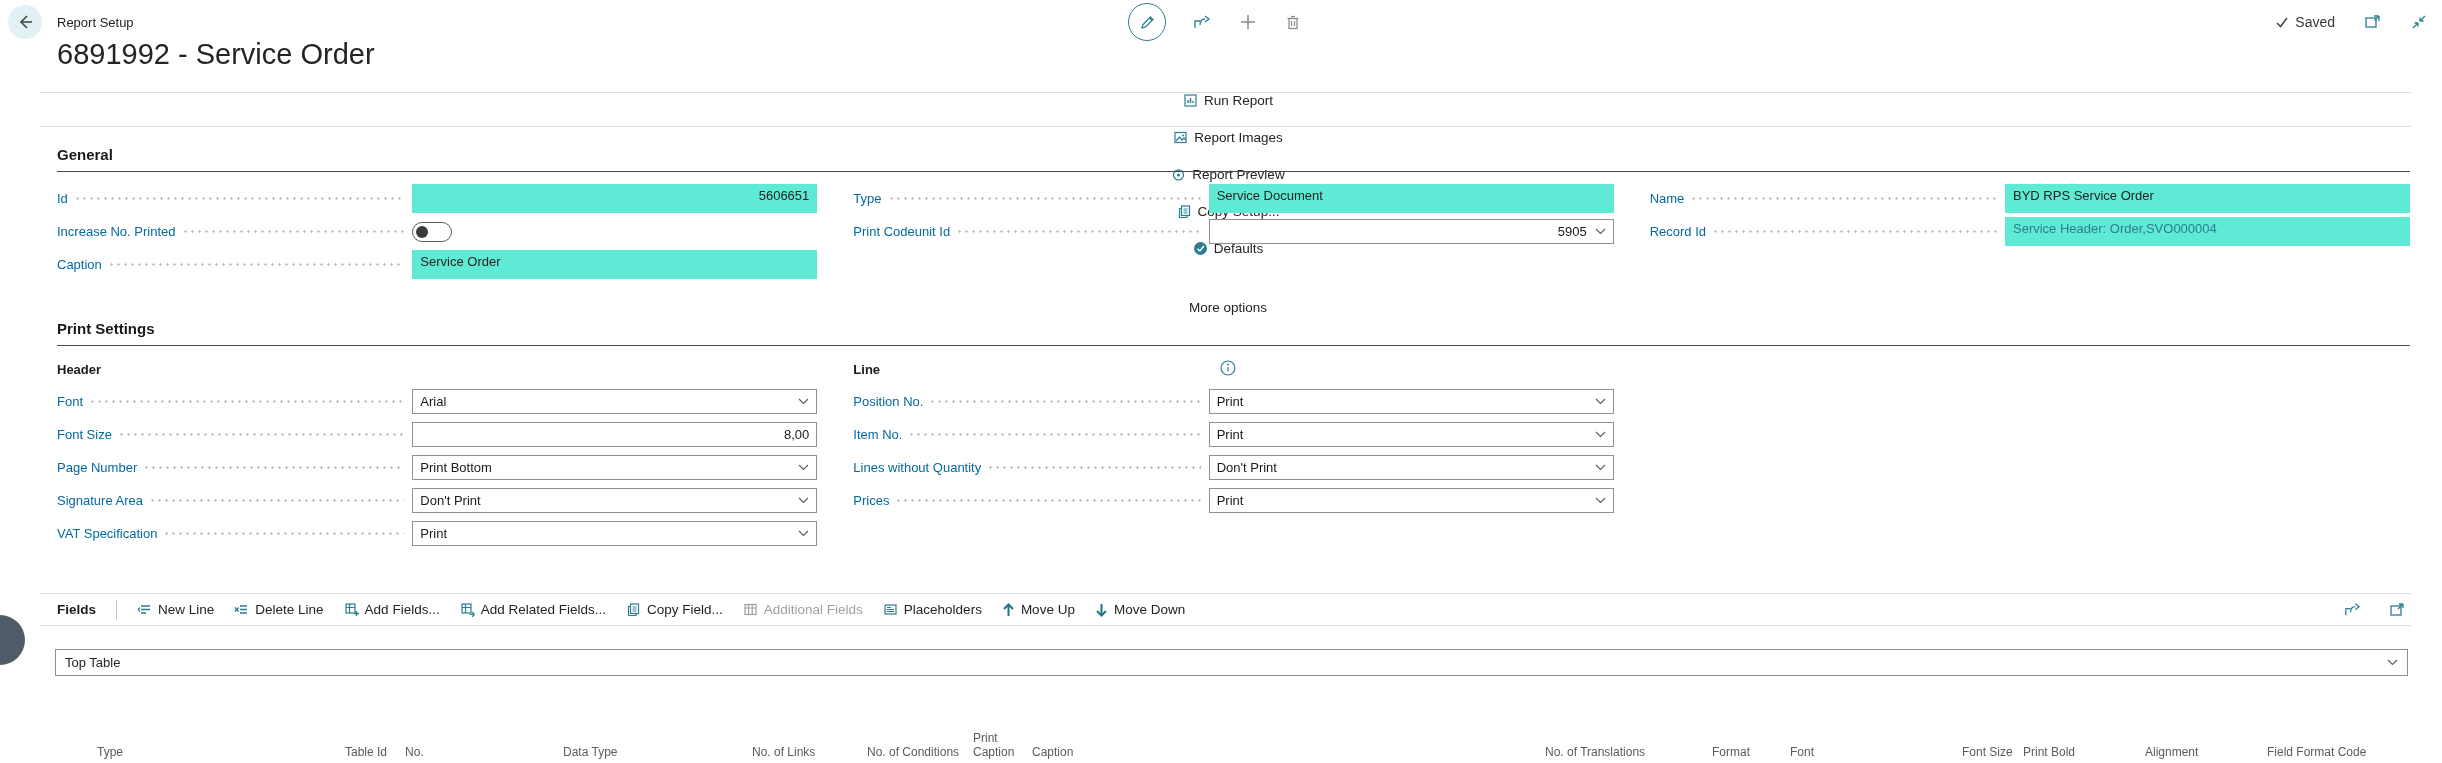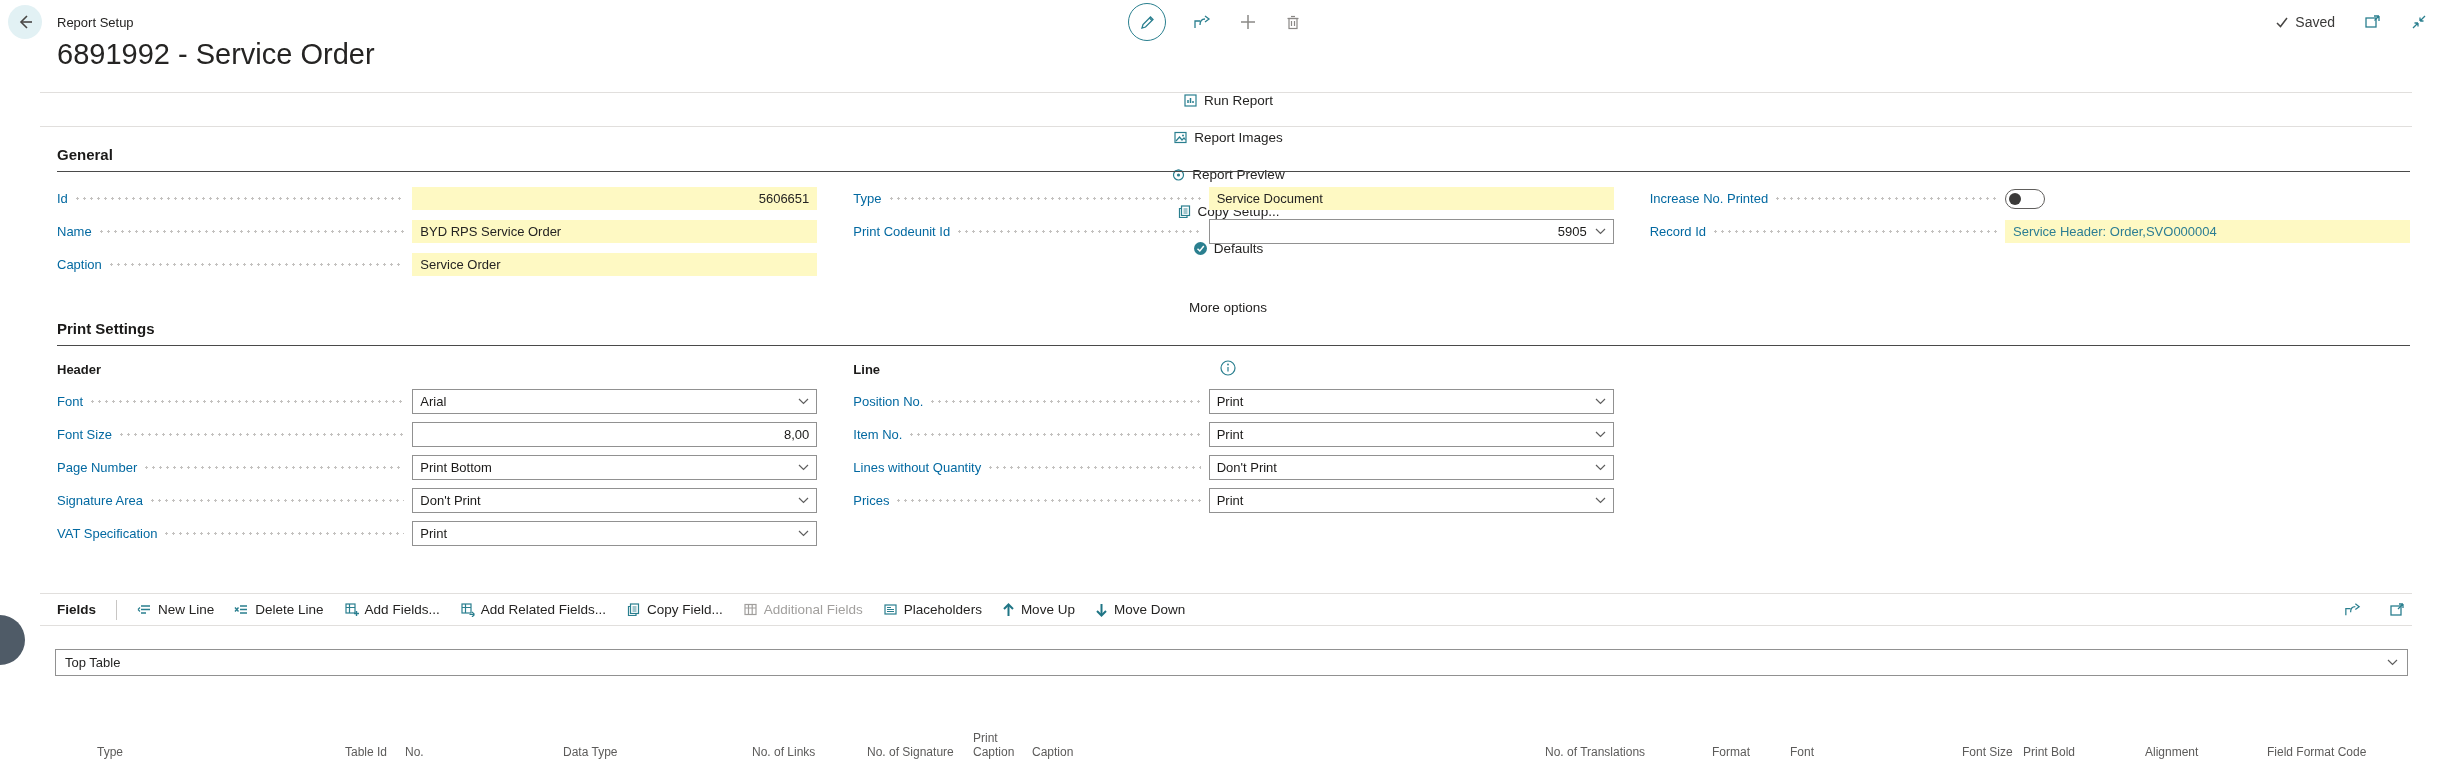--- a/index.html
+++ b/index.html
@@ -35,21 +35,21 @@
   
   .section-title { font-size:15px; font-weight:bold; color:#1b1a19; }
   .section-rule { left:57px; right:32px; height:0; border-top:1px solid #4a4a4a; }
 
   .form-grid { left:57px; right:32px; display:grid; grid-template-columns:1fr 1fr 1fr; column-gap:36px; }
   .frow { display:flex; align-items:center; height:23px; margin-bottom:10px; }
   .flabel { font-size:13px; color:#0369a1; white-space:nowrap; padding-right:6px; }
   .leader { flex:1; min-width:12px; align-self:stretch; margin-right:8px;
     background:radial-gradient(circle, #c3c1bf 1.1px, transparent 1.2px) left center / 7px 3px repeat-x; }
   .fctrl { width:405px; flex:none; }
-  .ro-field { background:#fef9c3; height:23px; line-height:23px; padding:0 8px; font-size:13px; color:#252423;
+  .ro-field { background:#5eead4; height:29px; line-height:23px; padding:0 8px; font-size:13px; color:#252423;
     overflow:hidden; white-space:nowrap; }
   .ro-field.num { text-align:right; }
   .edit-field { background:#fff; border:1px solid #919191; height:25px; display:flex; align-items:center;
     padding:0 7px; font-size:13px; color:#1b1a19; }
   .edit-field .val { white-space:nowrap; }
   .edit-field.num .val { margin-left:auto; }
   .chev { margin-left:auto; display:flex; align-items:center; cursor:pointer; }
   .edit-field.num .chev { margin-left:8px; }
   .link-text { color:#2d7e93; cursor:pointer; }
 
@@ -222,33 +222,33 @@
     <span class="flabel">Id</span>
     <span class="leader"></span>
     <div class="fctrl ro-field num">5606651</div>
   </div>
   <div class="frow">
     <span class="flabel">Type</span>
     <span class="leader"></span>
     <div class="fctrl ro-field">Service Document</div>
   </div>
   <div class="frow">
+    <span class="flabel">Name</span>
+    <span class="leader"></span>
+    <div class="fctrl ro-field">BYD RPS Service Order</div>
+  </div>
+
+  <div class="frow">
     <span class="flabel">Increase No. Printed</span>
     <span class="leader"></span>
     <div class="fctrl" style="width:405px;">
       <div class="toggle">
           <div class="knob"></div>
         </div>
     </div>
-  </div>
-
-  <div class="frow">
-    <span class="flabel">Name</span>
-    <span class="leader"></span>
-    <div class="fctrl ro-field">BYD RPS Service Order</div>
   </div>
   <div class="frow">
     <span class="flabel">Print Codeunit Id</span>
     <span class="leader"></span>
     <div class="fctrl edit-field num">
       <span class="val">5905</span>
       <span class="chev">
         <svg class="ic" width="11" height="7" viewBox="0 0 11 7" fill="none" stroke="#5f5f5f" stroke-width="1.2">
             <path d="M1 1 L5.5 5.5 L10 1"></path>
           </svg>
@@ -503,21 +503,21 @@
       </svg>
   </span>
 </div>
 
 <div>
   <span class="th" style="left:97px;  top:745px;">Type</span>
   <span class="th" style="left:345px; top:745px;">Table Id</span>
   <span class="th" style="left:405px; top:745px;">No.</span>
   <span class="th" style="left:563px; top:745px;">Data Type</span>
   <span class="th" style="left:752px; top:745px;">No. of Links</span>
-  <span class="th" style="left:867px; top:745px;">No. of Signature</span>
+  <span class="th" style="left:867px; top:745px;">No. of Conditions</span>
   <span class="th wrap" style="left:973px; top:732px;">Print Caption</span>
   <span class="th" style="left:1032px; top:745px;">Caption</span>
   <span class="th" style="left:1545px; top:745px;">No. of Translations</span>
   <span class="th" style="left:1712px; top:745px;">Format</span>
   <span class="th" style="left:1790px; top:745px;">Font</span>
   <span class="th" style="left:1962px; top:745px;">Font Size</span>
   <span class="th" style="left:2023px; top:745px;">Print Bold</span>
   <span class="th" style="left:2145px; top:745px;">Alignment</span>
   <span class="th" style="left:2267px; top:745px;">Field Format Code</span>
 </div>

